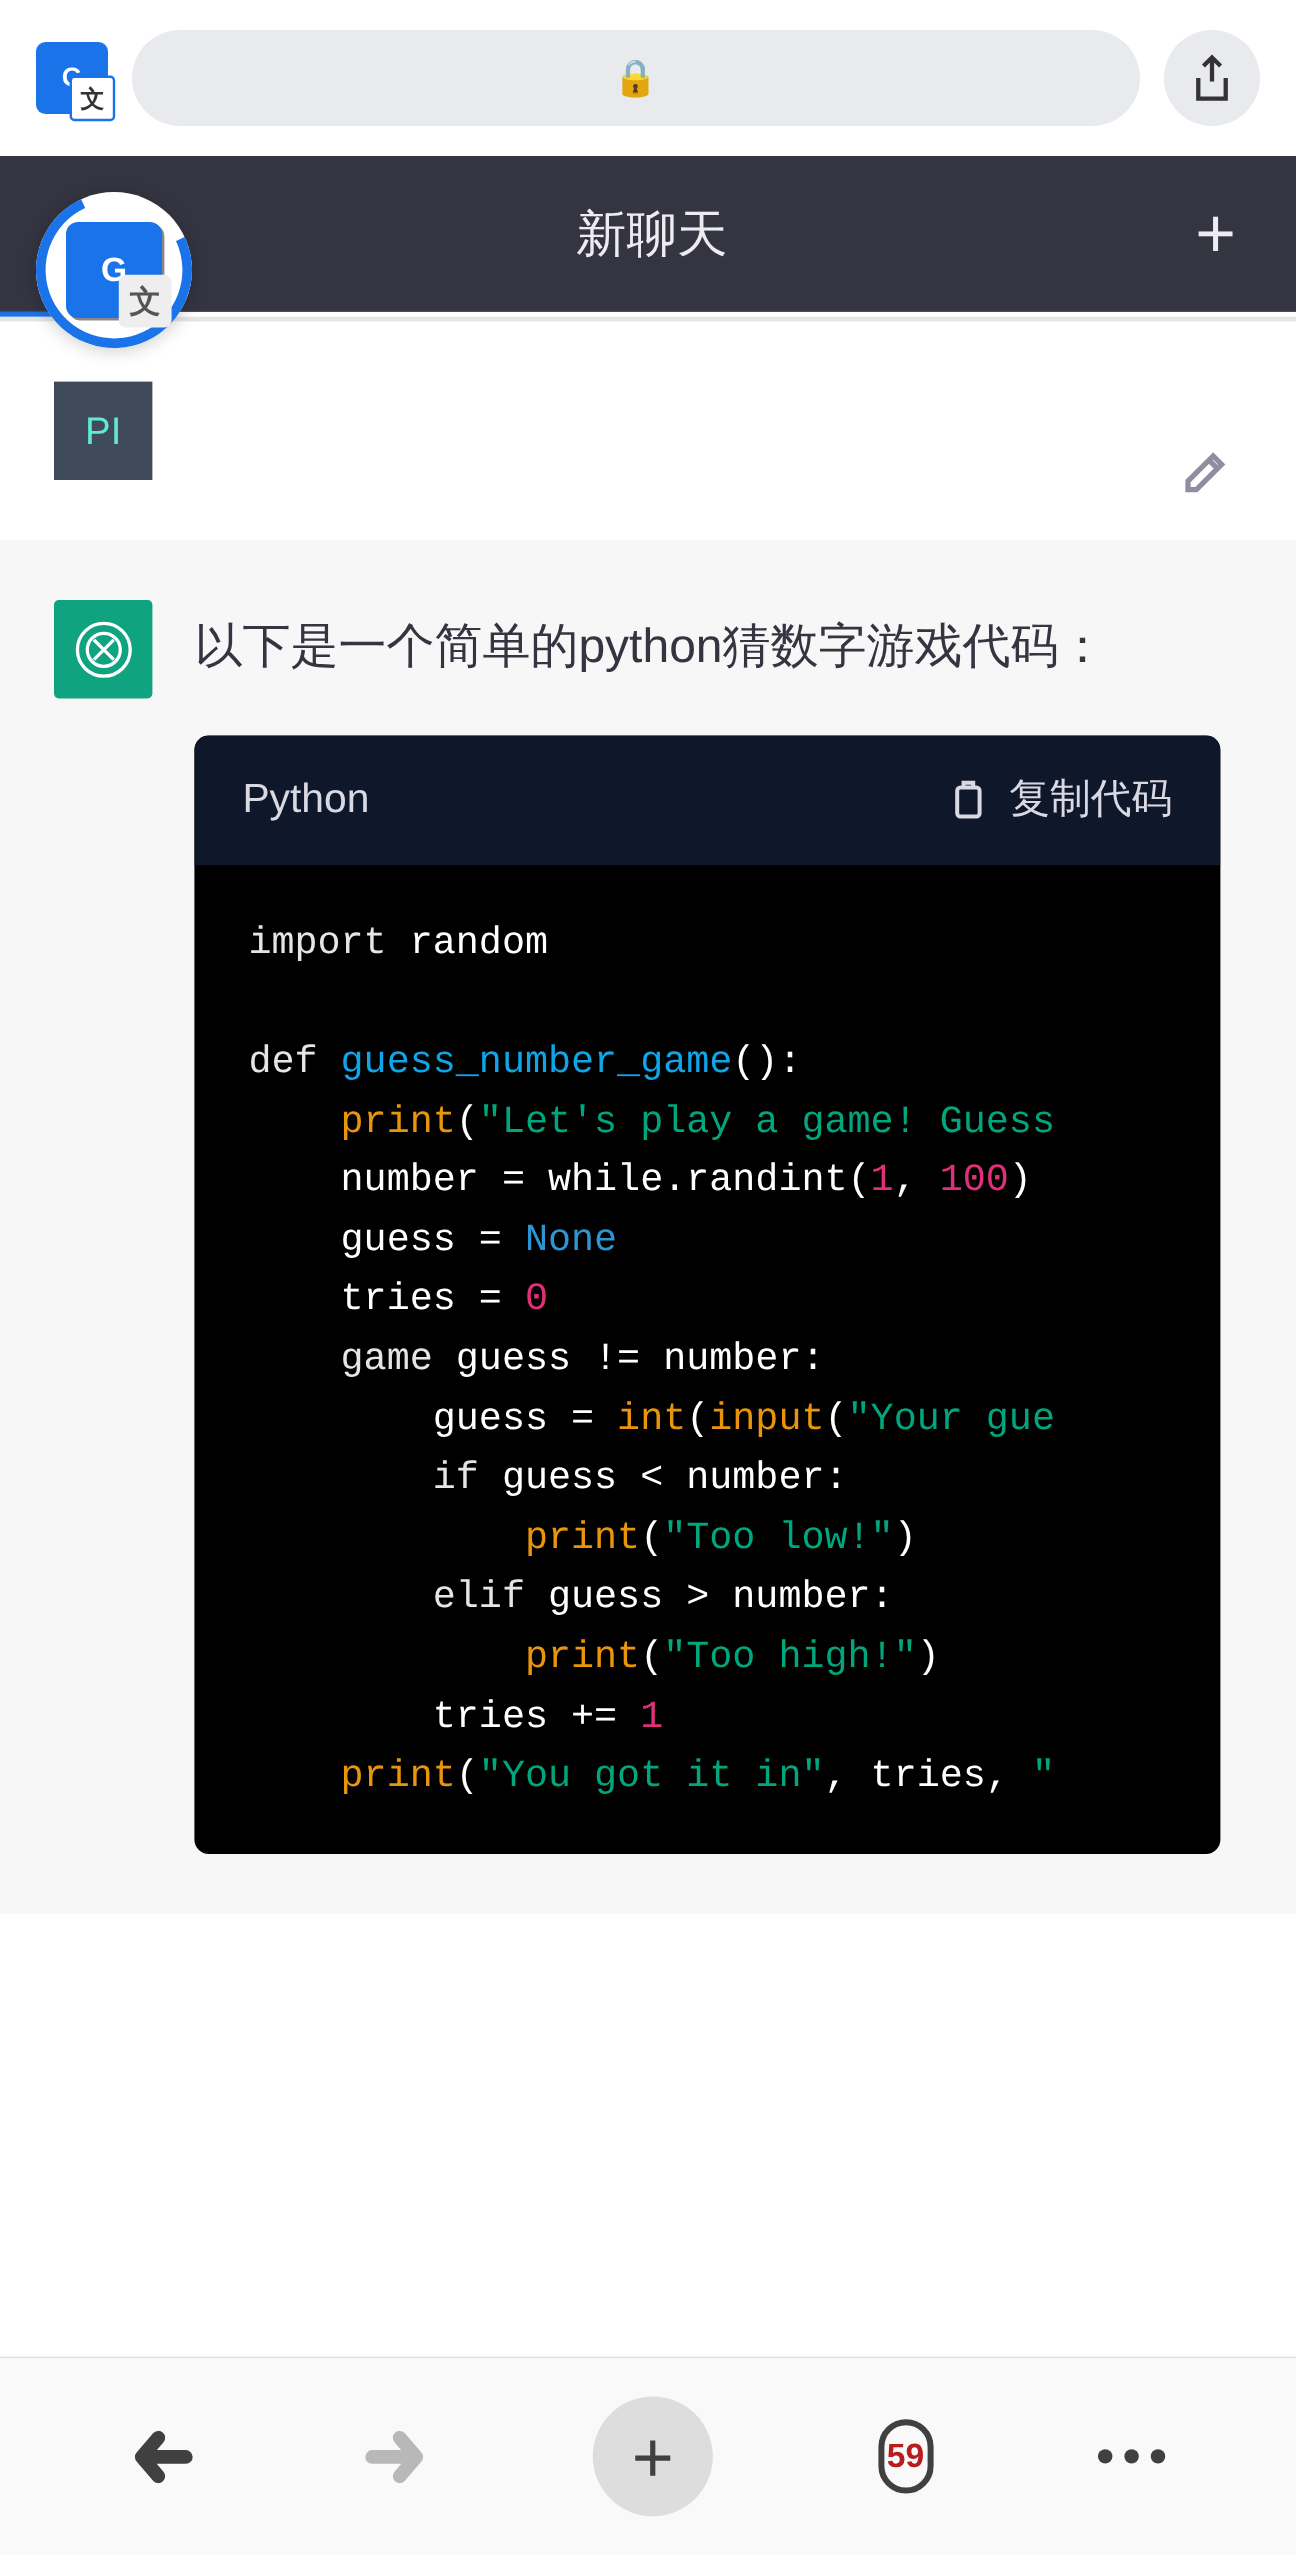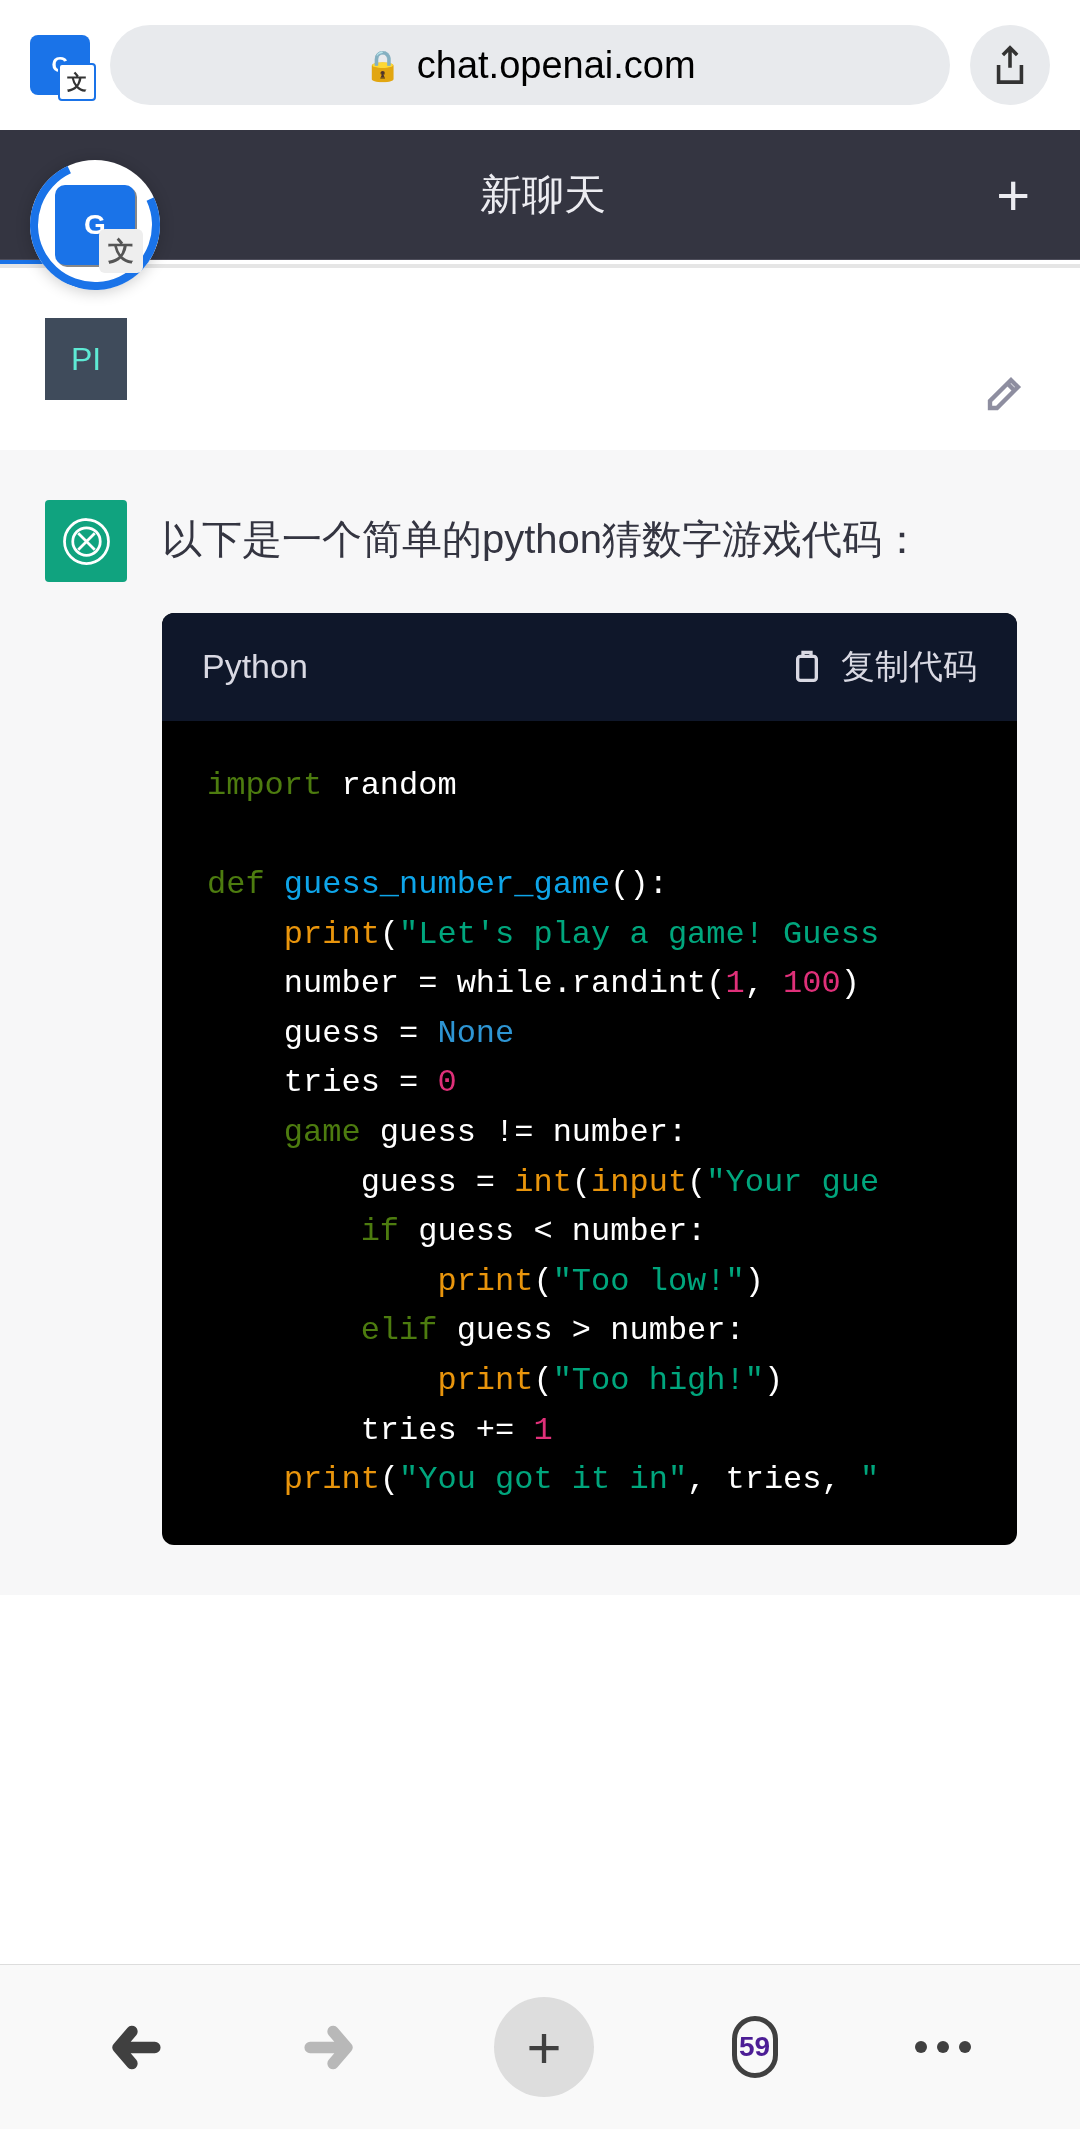--- a/index.html
+++ b/index.html
@@ -207,21 +207,21 @@
 .copy-icon { width: 32px; height: 38px; stroke: #d9d9e3; fill: none; stroke-width: 2.5; }
 .code-pre {
   padding: 40px 45px;
   font-family: "SFMono-Regular", Consolas, "Liberation Mono", Menlo, monospace;
   font-size: 32px;
   line-height: 1.55;
   color: #fff;
   white-space: pre;
   overflow: hidden;
 }
-.tk-kw { color: #4d7c0f; }
+.tk-kw { color: #e5e5e5; }
 .tk-fn { color: #0ea5e9; }
 .tk-call { color: #e9950c; }
 .tk-str { color: #00a67d; }
 .tk-num { color: #df3079; }
 .tk-none { color: #2e95d3; }
 
 
 .bottom-bar {
   position: absolute;
   bottom: 0;
@@ -253,33 +253,32 @@
 .tabs-badge {
   width: 46px;
   height: 62px;
   border: 5px solid #404040;
   border-radius: 26px;
   display: flex;
   align-items: center;
   justify-content: center;
   font-size: 28px;
   font-weight: 700;
-  color: #4c1d95;
+  color: #b91c1c;
 }
 .dots { display: flex; gap: 10px; }
 .dots span { width: 12px; height: 12px; background: #404040; border-radius: 50%; }
 </style>
 </head>
 <body>
 
 <div class="browser-bar">
   <div class="translate-icon-top">G</div>
   <div class="url-pill">
     <span class="lock-icon">🔒</span>
-    <span>chat.openai.com</span>
   </div>
   <div class="share-icon-wrap">
     <svg class="share-icon" viewBox="0 0 24 28">
       <path d="M12 2 L12 16 M7 7 L12 2 L17 7 M4 14 L4 26 L20 26 L20 14"></path>
     </svg>
   </div>
 </div>
 
 <div class="app-header">
   <div class="hamburger">

